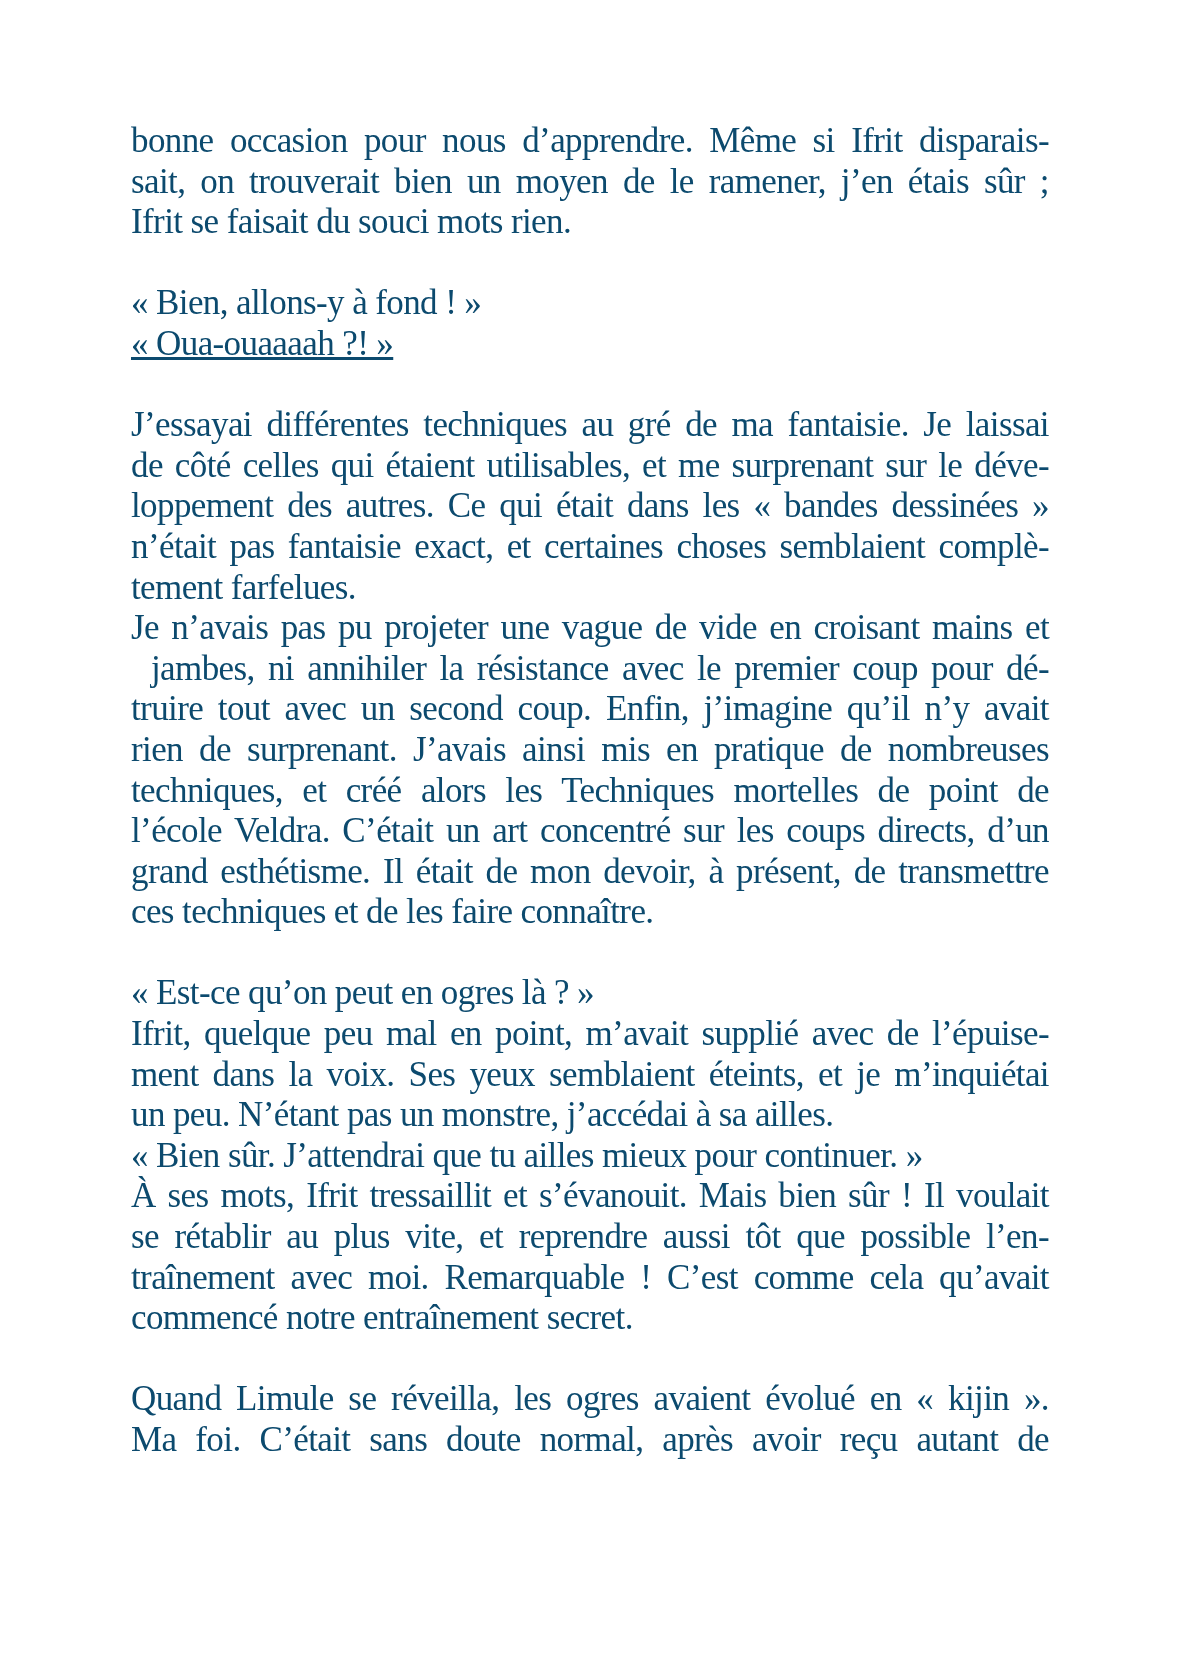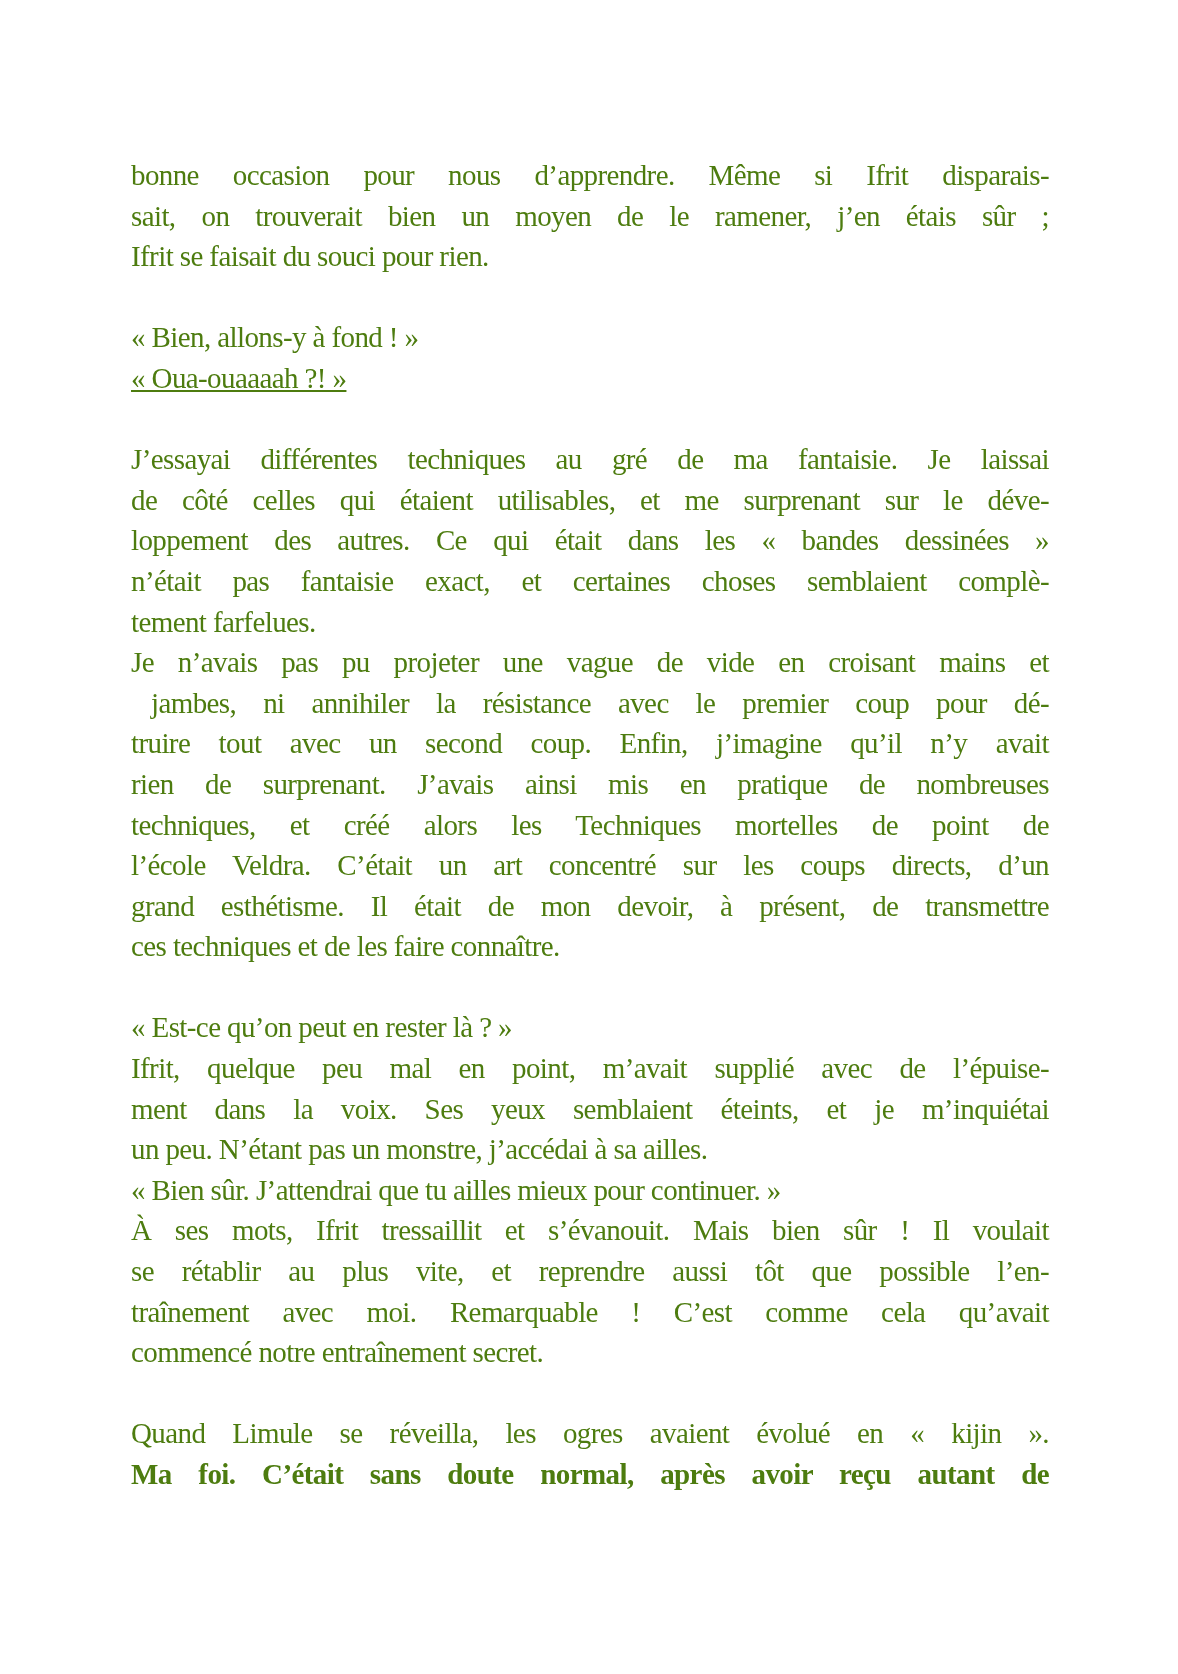--- a/index.html
+++ b/index.html
@@ -9,26 +9,26 @@
     }
     body {
       width: 1178px;
       height: 1674px;
       position: relative;
       overflow: hidden;
     }
     .page {
       position: absolute;
       left: 131px;
-      top: 155px;
+      top: 121px;
       width: 918px;
       font-family: "Liberation Serif", "DejaVu Serif", serif;
-      font-size: 29px;
+      font-size: 35px;
       line-height: 40.6px;
-      color: #4d7c0f;
+      color: #0c4a6e;
     }
     .line {
       display: block;
       white-space: nowrap;
       height: 40.6px;
       text-align: justify;
       text-align-last: justify;
       letter-spacing: -0.6px;
       transform-origin: left center;
     }
@@ -41,21 +41,21 @@
     }
   </style>
 </head>
 <body>
 
 <div class="page">
 
   <div>
     <span class="line" style="display: block;">bonne occasion pour nous d’apprendre. Même si Ifrit disparais-</span>
     <span class="line" style="display: block;">sait, on trouverait bien un moyen de le ramener, j’en étais sûr ;</span>
-    <span class="line last" style="display: block;">Ifrit se faisait du souci pour rien.</span>
+    <span class="line last" style="display: block;">Ifrit se faisait du souci mots rien.</span>
   </div>
   <span class="gap"></span>
 
   <div>
     <span class="line last" style="display: block;">« Bien, allons-y à fond ! »</span>
     <span class="line last" style="display: block; text-decoration: underline;">« Oua-ouaaaah ?! »</span>
   </div>
   <span class="gap"></span>
 
   <div>
@@ -69,30 +69,30 @@
     <span class="line" style="display: block;">truire tout avec un second coup. Enfin, j’imagine qu’il n’y avait</span>
     <span class="line" style="display: block;">rien de surprenant. J’avais ainsi mis en pratique de nombreuses</span>
     <span class="line" style="display: block;">techniques, et créé alors les Techniques mortelles de point de</span>
     <span class="line" style="display: block;">l’école Veldra. C’était un art concentré sur les coups directs, d’un</span>
     <span class="line" style="display: block;">grand esthétisme. Il était de mon devoir, à présent, de transmettre</span>
     <span class="line last" style="display: block;">ces techniques et de les faire connaître.</span>
   </div>
   <span class="gap"></span>
 
   <div>
-    <span class="line last" style="display: block;">« Est-ce qu’on peut en rester là ? »</span>
+    <span class="line last" style="display: block;">« Est-ce qu’on peut en ogres là ? »</span>
     <span class="line" style="display: block;">Ifrit, quelque peu mal en point, m’avait supplié avec de l’épuise-</span>
     <span class="line" style="display: block;">ment dans la voix. Ses yeux semblaient éteints, et je m’inquiétai</span>
     <span class="line last" style="display: block;">un peu. N’étant pas un monstre, j’accédai à sa ailles.</span>
     <span class="line last" style="display: block;">« Bien sûr. J’attendrai que tu ailles mieux pour continuer. »</span>
     <span class="line" style="display: block;">À ses mots, Ifrit tressaillit et s’évanouit. Mais bien sûr ! Il voulait</span>
     <span class="line" style="display: block;">se rétablir au plus vite, et reprendre aussi tôt que possible l’en-</span>
     <span class="line" style="display: block;">traînement avec moi. Remarquable ! C’est comme cela qu’avait</span>
     <span class="line last" style="display: block;">commencé notre entraînement secret.</span>
   </div>
   <span class="gap"></span>
 
   <div>
     <span class="line" style="display: block;">Quand Limule se réveilla, les ogres avaient évolué en « kijin ».</span>
-    <span class="line" style="display: block; font-weight: bold;">Ma foi. C’était sans doute normal, après avoir reçu autant de</span>
+    <span class="line" style="display: block;">Ma foi. C’était sans doute normal, après avoir reçu autant de</span>
   </div>
 
 </div>
 
 </body></html>

